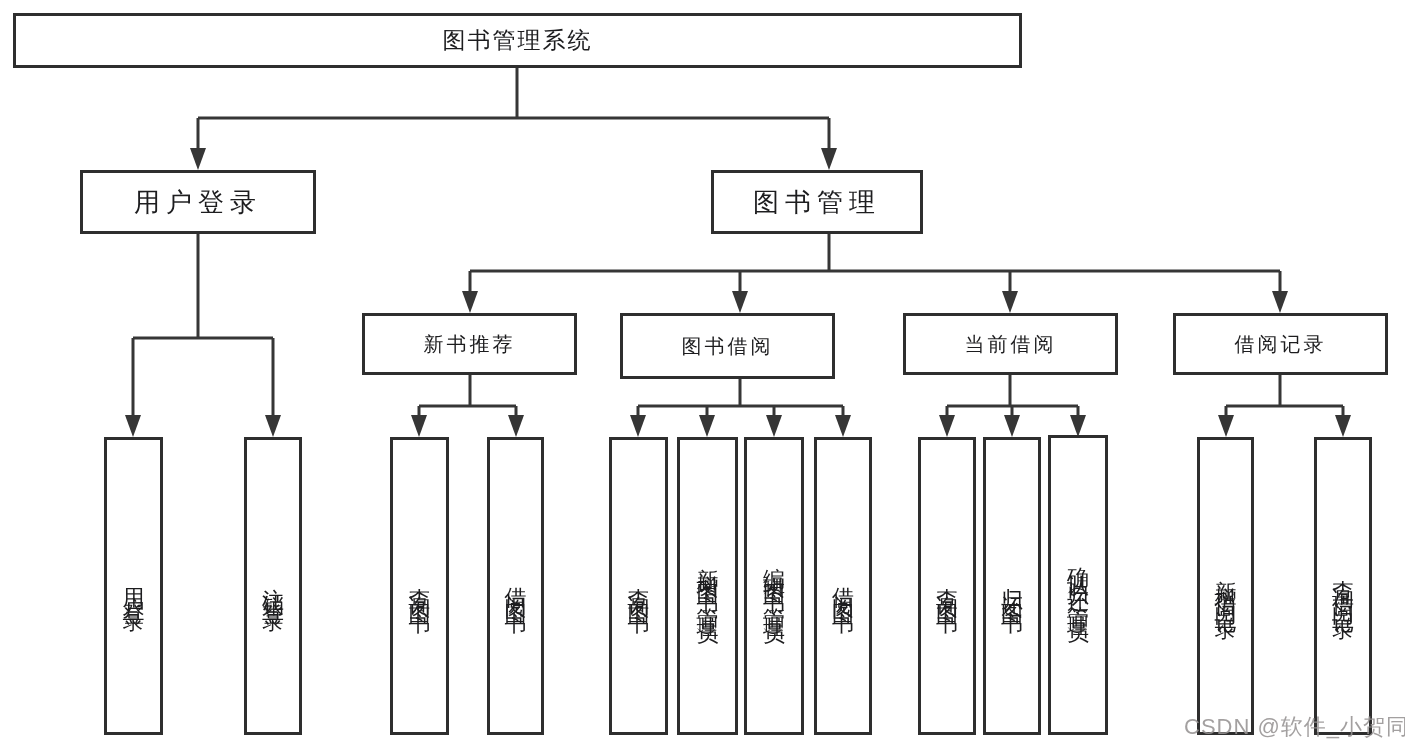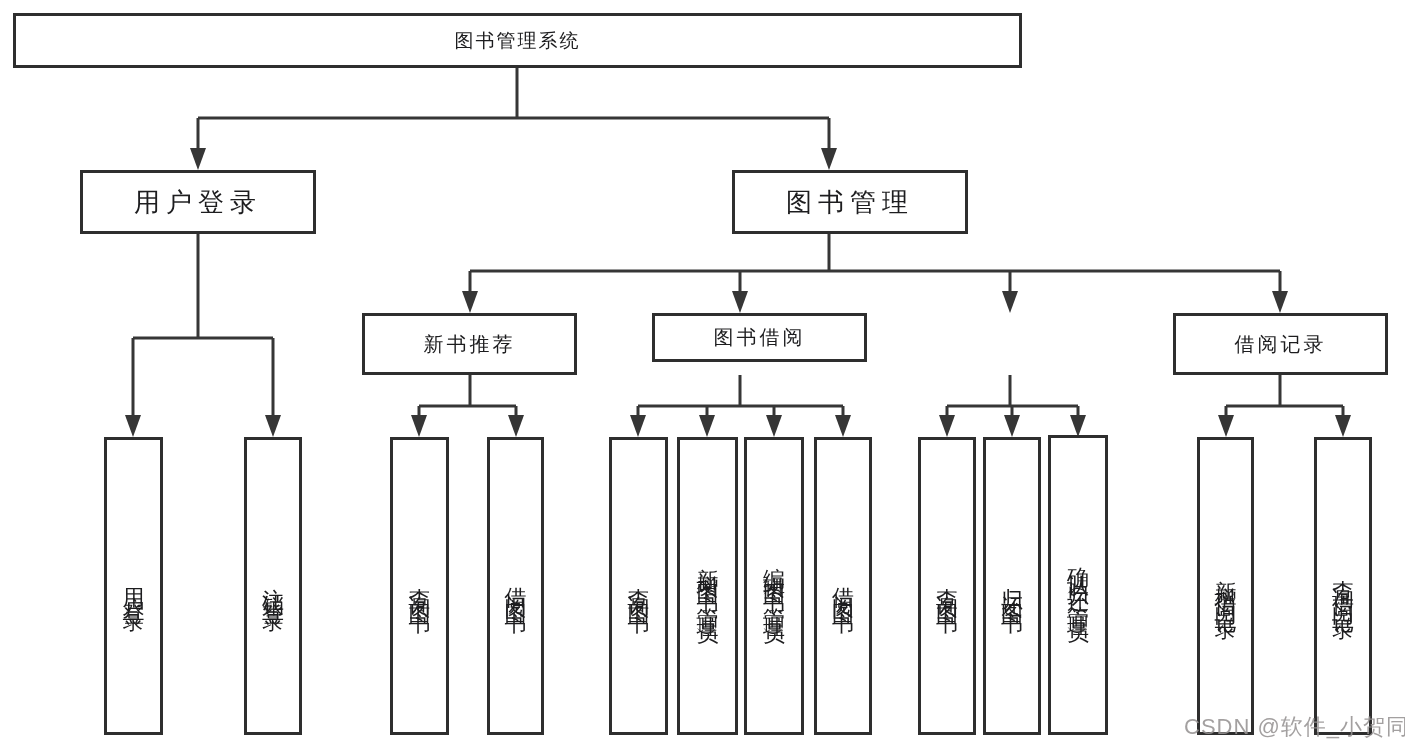--- a/index.html
+++ b/index.html
@@ -16,21 +16,21 @@
     position:absolute;
     box-sizing:border-box;
     background:#ffffff;
     border:3px solid #2e2e2e;
     display:flex;
     align-items:center;
     justify-content:center;
     z-index:2;
     text-align:center;
   }
-  .lv1 span{font-size:19px;letter-spacing:2px;}
+  .lv1 span{font-size:23px;letter-spacing:2px;}
   .lv2 span{font-size:26px;letter-spacing:6px;}
   .lv3 span{font-size:20px;letter-spacing:3px;}
   .v span{
     writing-mode:vertical-rl;
     text-orientation:mixed;
     font-size:22px;
     letter-spacing:8px;
     line-height:1;
     white-space:nowrap;
   }
@@ -89,29 +89,32 @@
     </g>
   </svg>
 
   <div class="box lv1" style="left:13px;top:13px;width:1009px;height:55px;">
     <span>图书管理系统</span>
   </div>
 
   <div class="box lv2" style="left:80px;top:170px;width:236px;height:64px;">
     <span>用户登录</span>
   </div>
-  <div class="box lv2" style="left:732px;top:170px;width:236px;height:64px;font-family:Liberation Mono, monospace;">
+  <div class="box lv2" style="left:711px;top:170px;width:212px;height:64px;font-family:Liberation Mono, monospace;">
     <span>图书管理</span>
   </div>
 
   <div class="box lv3" style="left:362px;top:313px;width:215px;height:62px;">
     <span>新书推荐</span>
   </div>
-  <div class="box lv3" style="left:652px;top:313px;width:215px;height:49px;">
+  <div class="box lv3" style="left:620px;top:313px;width:215px;height:66px;">
     <span>图书借阅</span>
+  </div>
+  <div class="box lv3" style="left:903px;top:313px;width:215px;height:62px;">
+    <span>当前借阅</span>
   </div>
   <div class="box lv3" style="left:1173px;top:313px;width:215px;height:62px;">
     <span>借阅记录</span>
   </div>
 
   <div class="box v" style="left:104px;top:437px;width:59px;height:298px;">
     <span>用户登录</span>
   </div>
   <div class="box v" style="left:244px;top:437px;width:58px;height:298px;">
     <span>注销登录</span>

